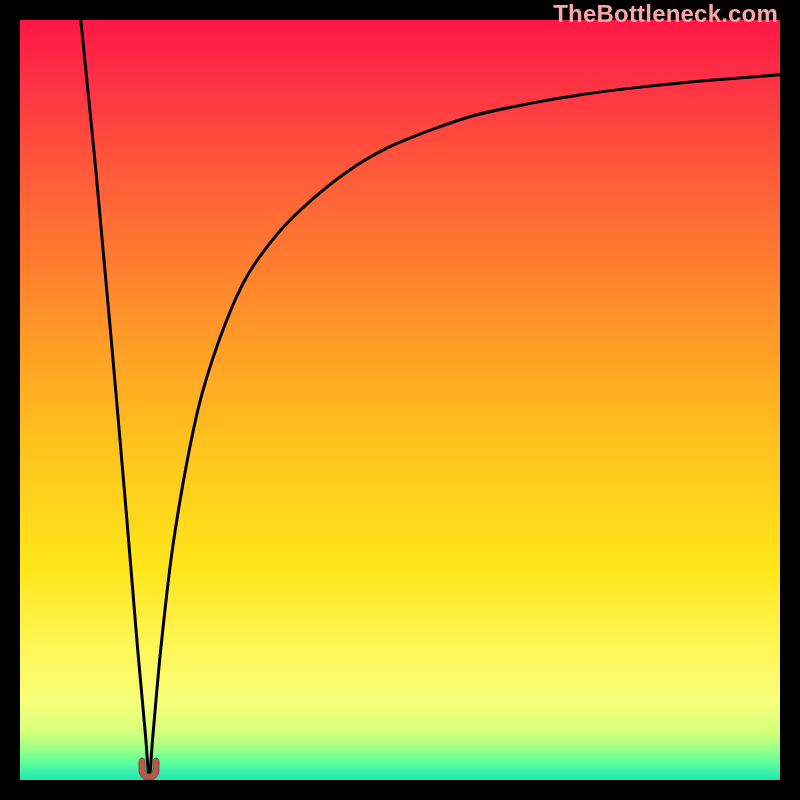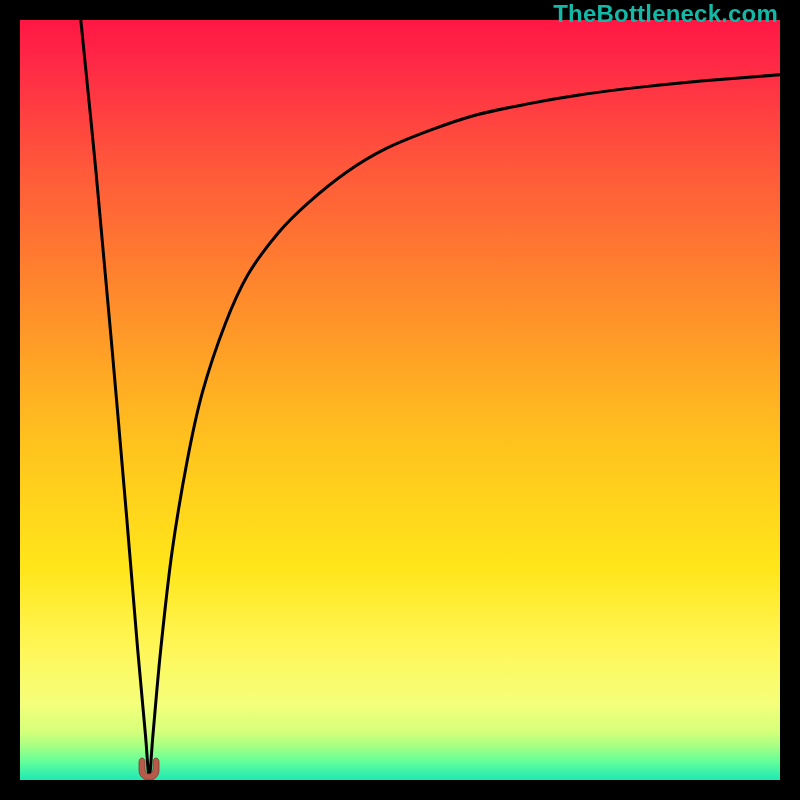--- a/index.html
+++ b/index.html
@@ -25,21 +25,21 @@
     overflow: hidden;
   }
   .gradient {
     position: absolute;
     left: 0; top: 0; right: 0; bottom: 0;
   }
   .watermark {
     position: absolute;
     top: 0px;
     right: 22px;
-    color: #14b8a6;
+    color: #fca5a5;
     font-family: Arial, Helvetica, sans-serif;
     font-size: 24px;
     font-weight: 600;
     letter-spacing: 0.2px;
   }
   svg.curve {
     position: absolute;
     left: 0; top: 0;
     width: 760px;
     height: 760px;

